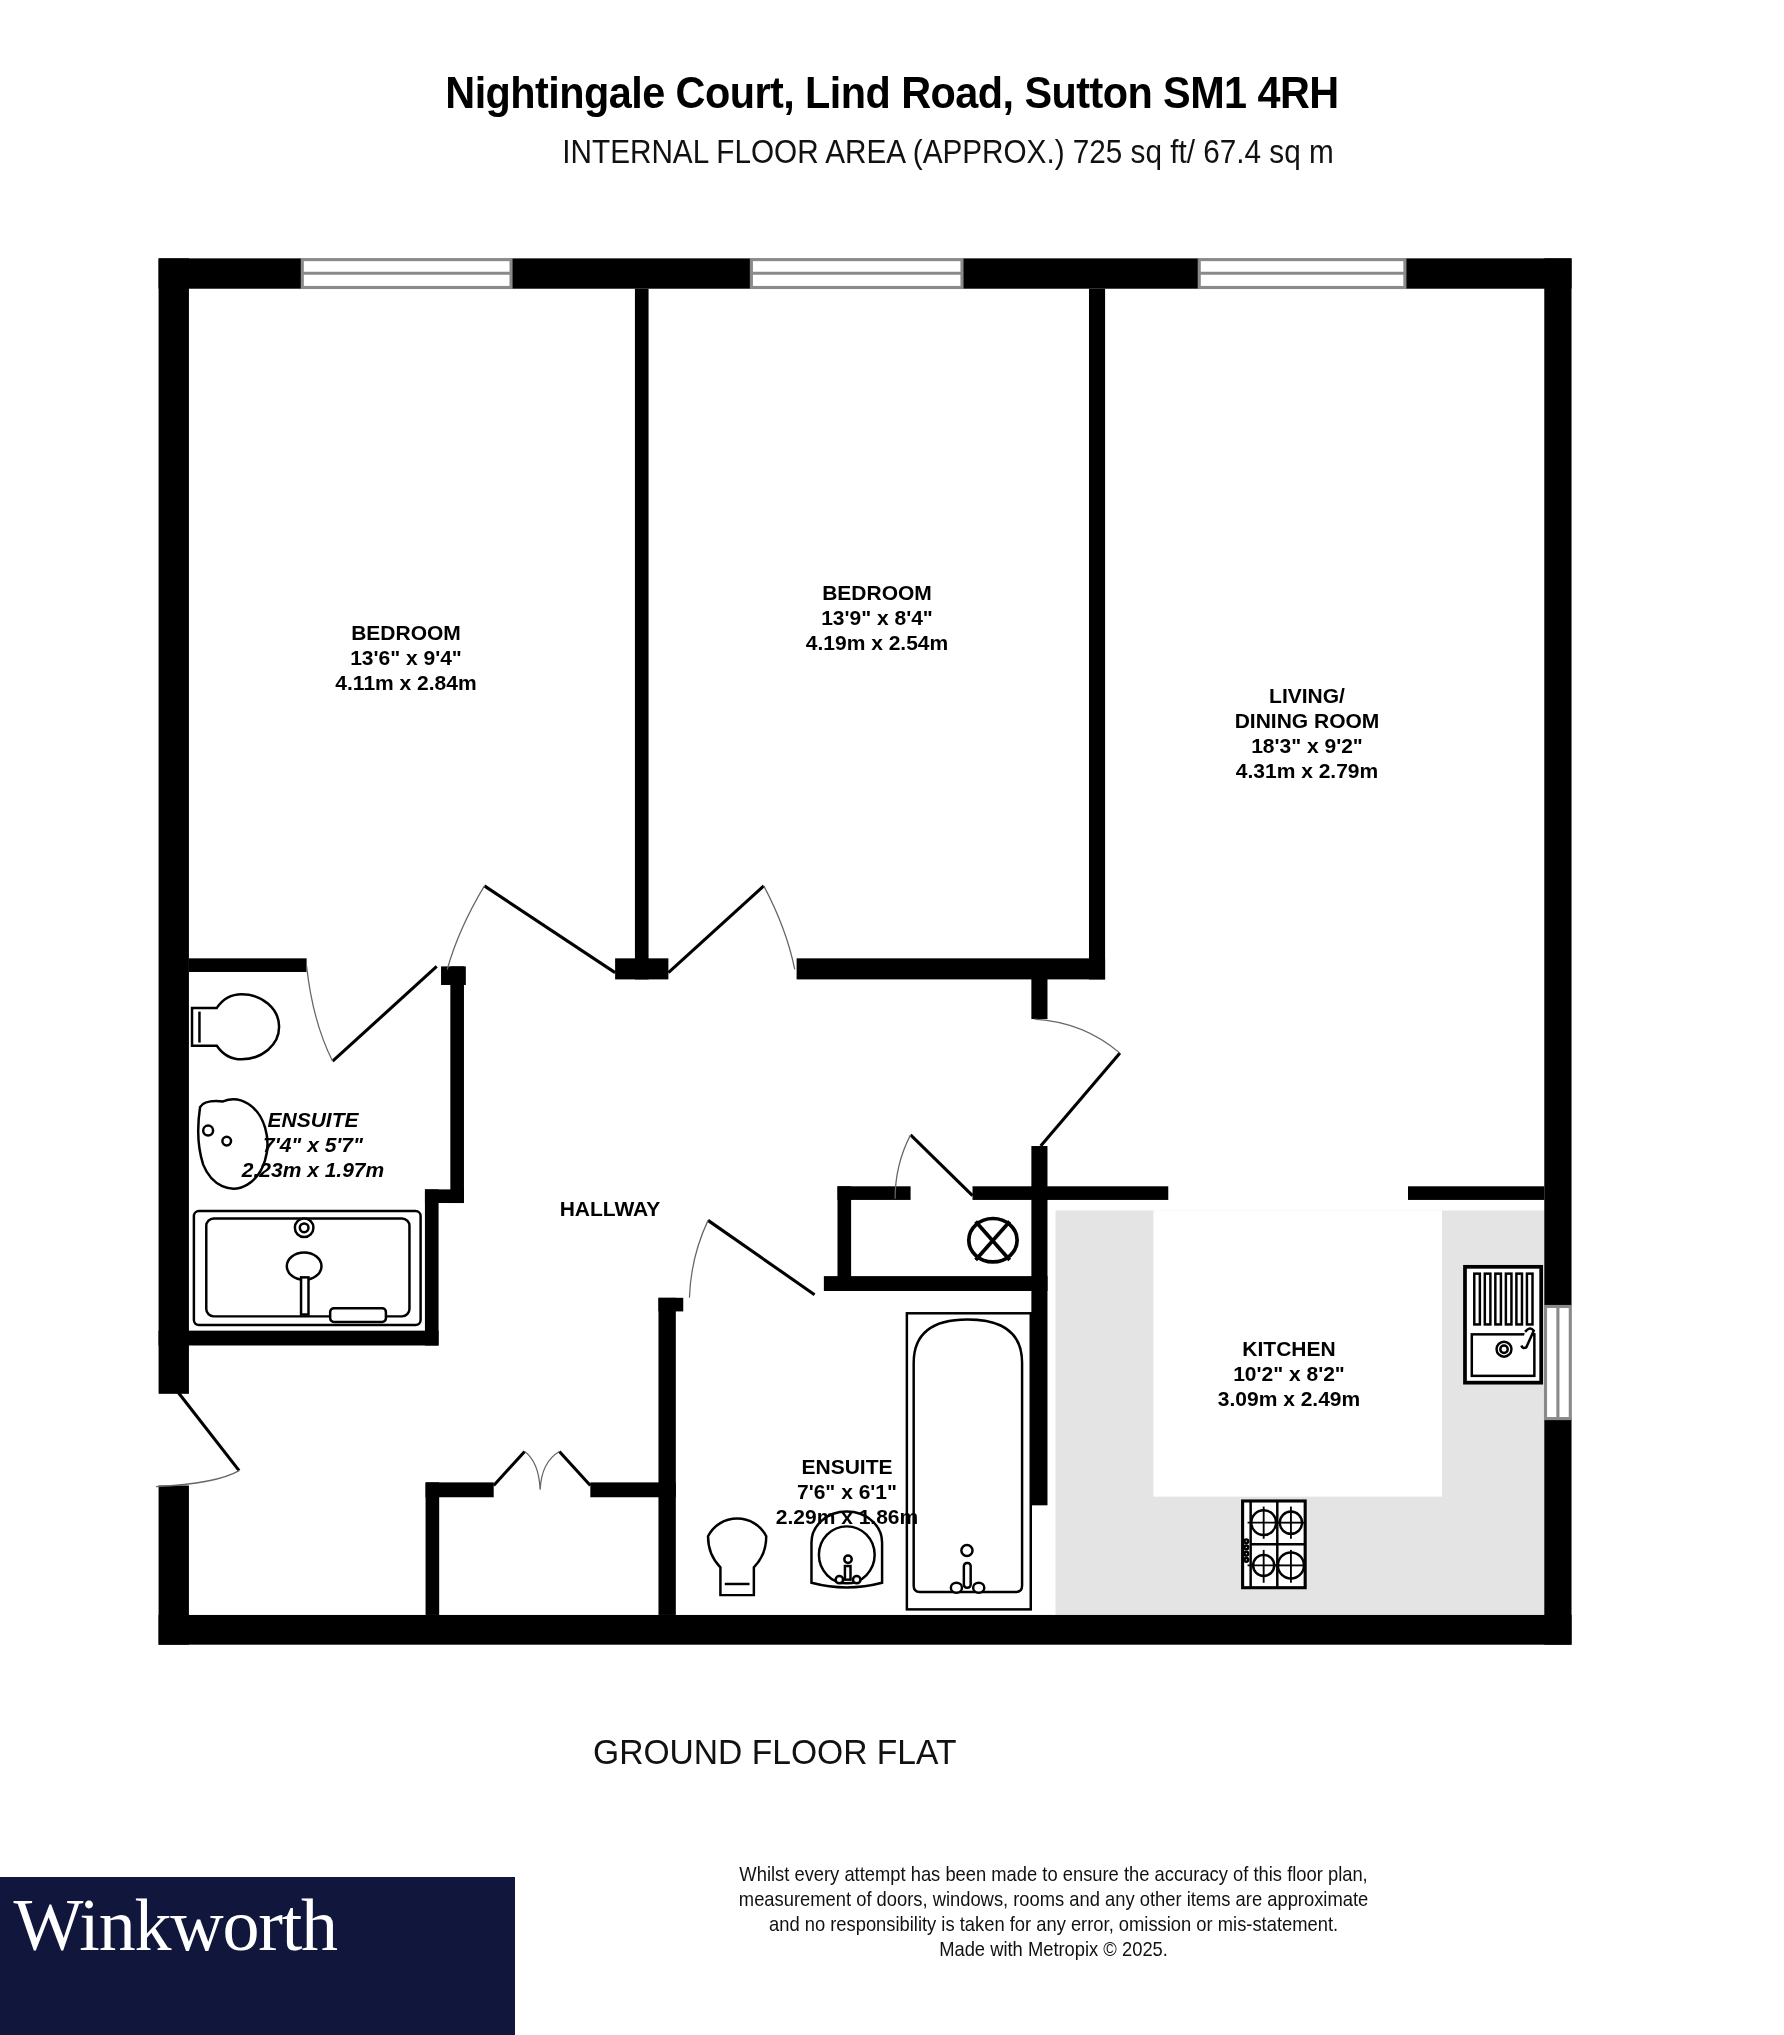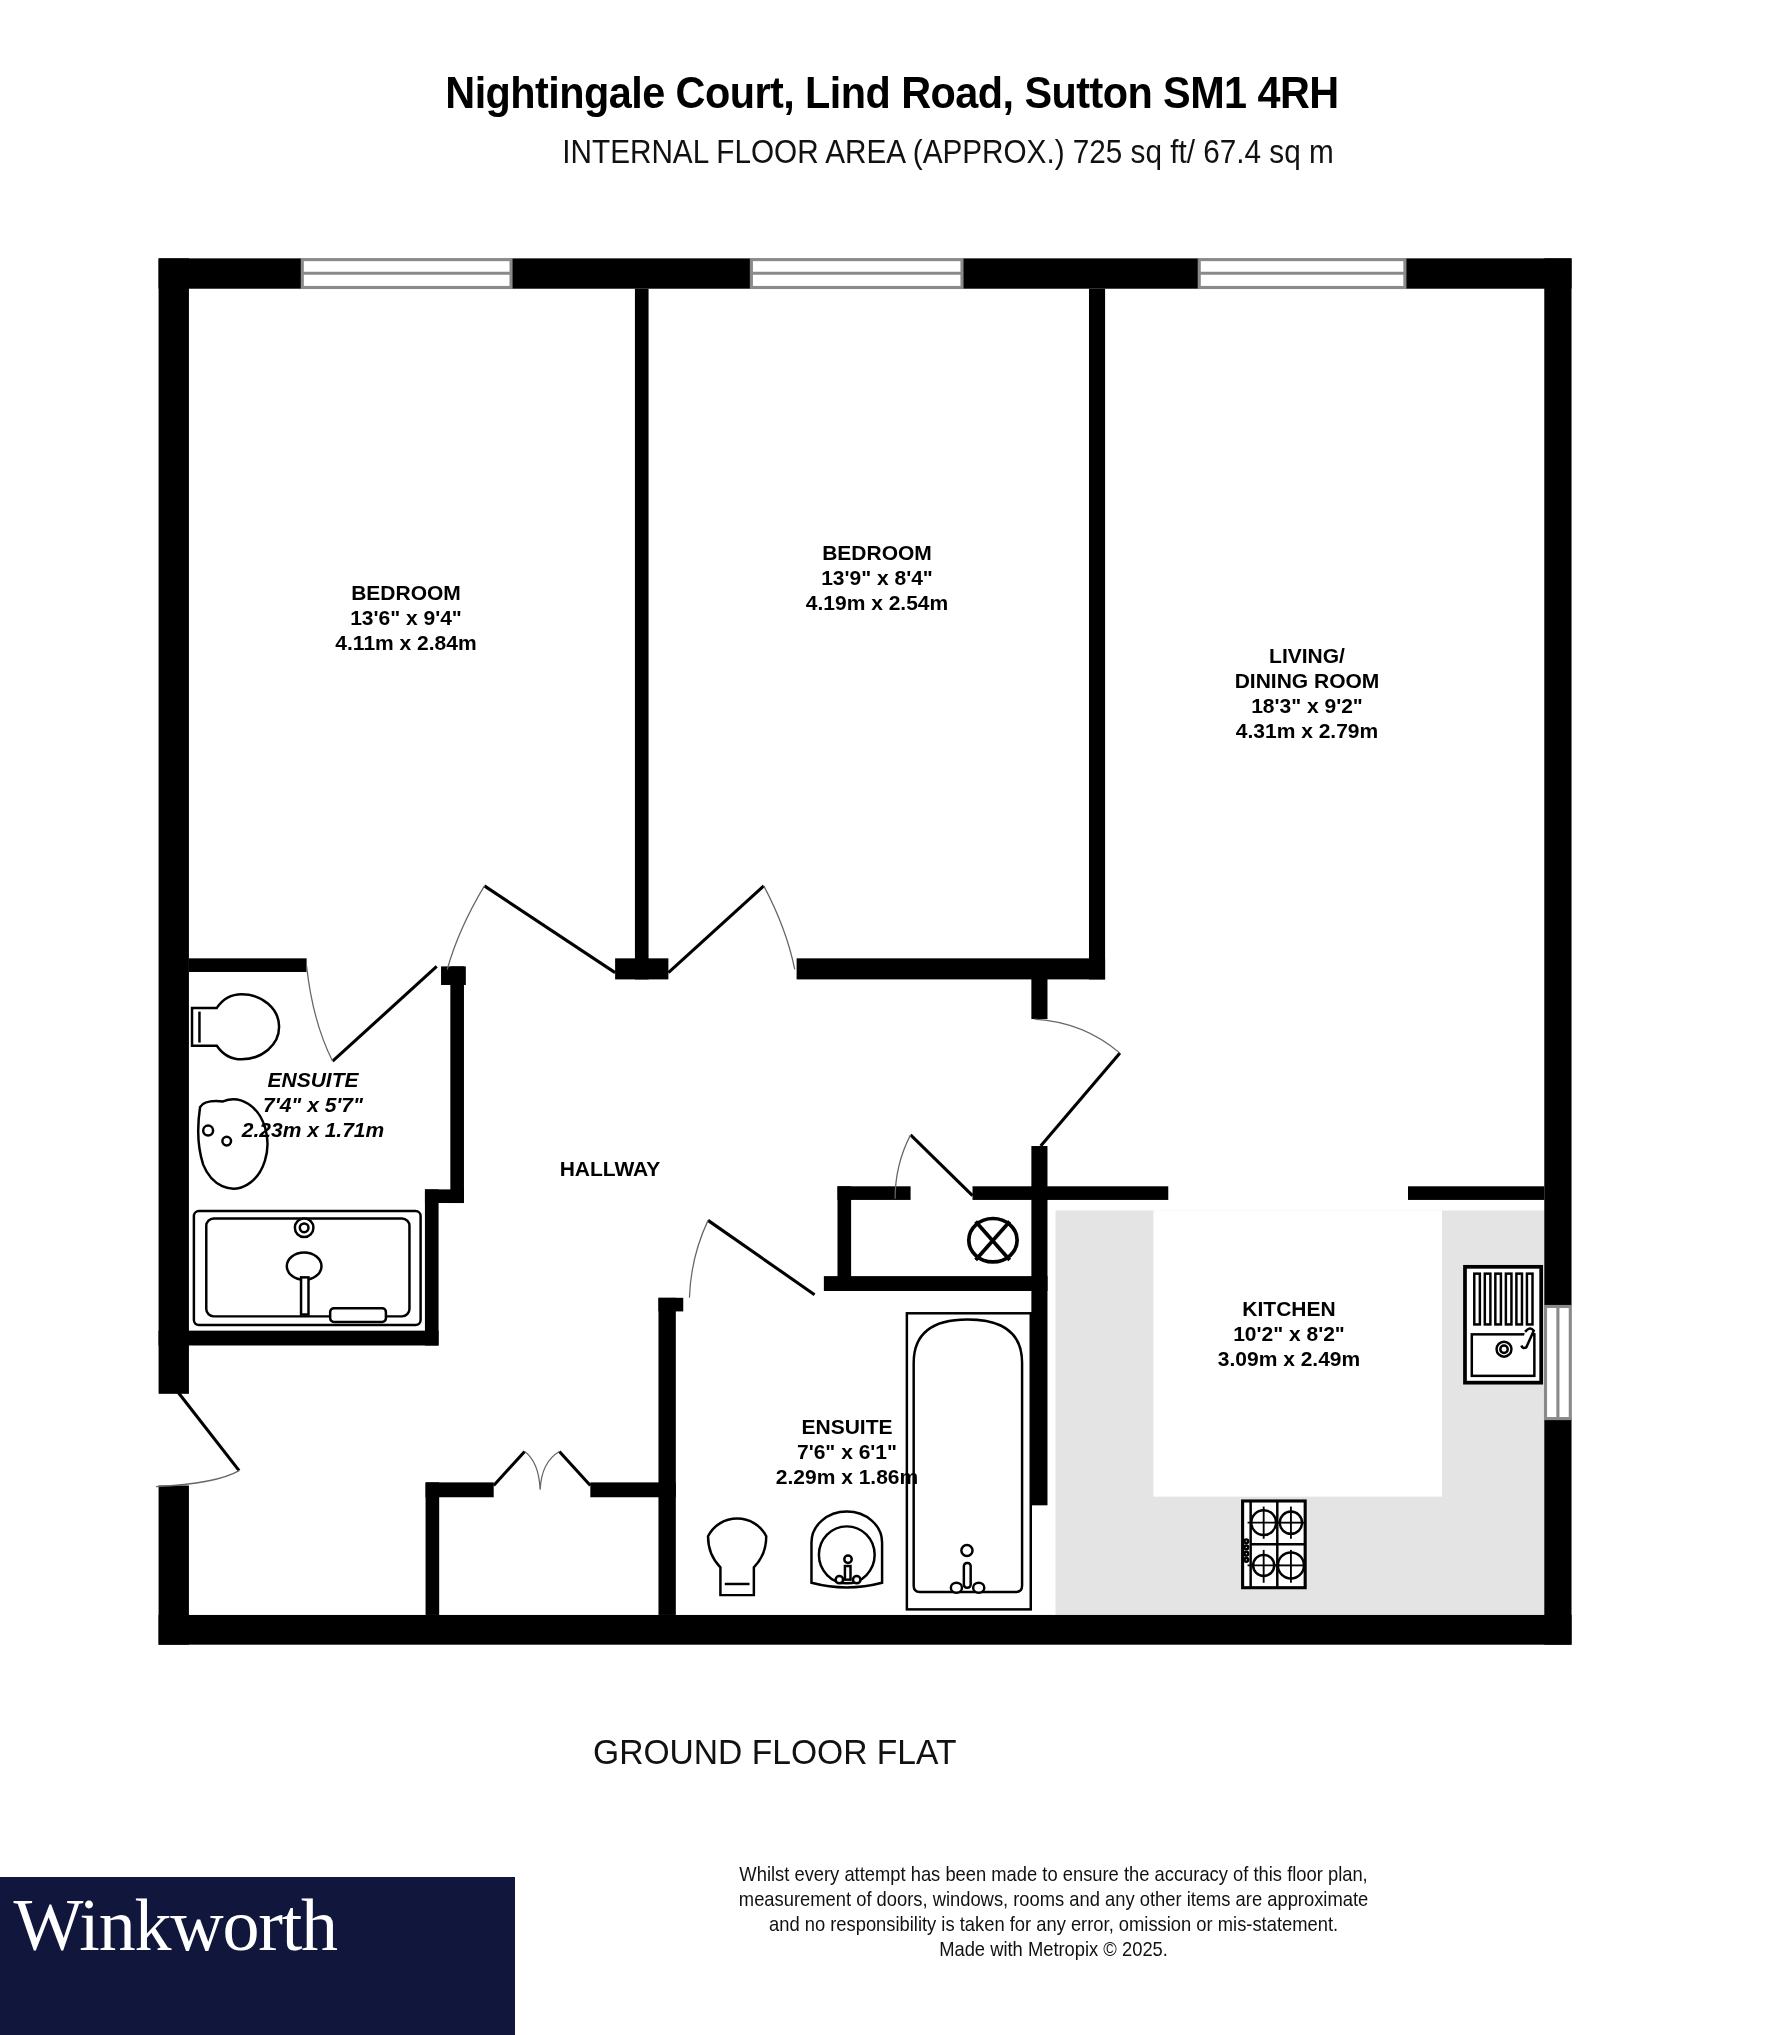--- a/index.html
+++ b/index.html
@@ -2,21 +2,21 @@
 <html style="font-size:10px"><head>
   <meta charset="utf-8">
   <style>
     html, body { margin: 0; padding: 0; background: #ffffff; }
     body { width: 1784px; height: 2035px; position: relative; overflow: hidden; font-family: "Liberation Sans", sans-serif; color: #000; }
     .abs { position: absolute; }
     .title { left: 0; width: 1784px; top: 67px; text-align: center; font-size: 45px; font-weight: bold; letter-spacing: -0.6px; transform: scaleX(0.92); transform-origin: 892px 0; }
     .title span { display: inline-block; }
     .subtitle { left: 56px; width: 1784px; top: 133px; text-align: center; font-size: 33px; color: #111; transform: scaleX(0.9); transform-origin: 892px 0; }
     .plan { left: 0; top: 0; width: 1784px; height: 2035px; }
-    .room-label { position: absolute; text-align: center; font-weight: bold; font-size: 21px; line-height: 25px; white-space: nowrap; transform: translateX(-50%); }
+    .room-label { position: absolute; text-align: center; font-weight: bold; font-size: 21px; line-height: 25px; white-space: nowrap; transform: translateX(-50%); margin-top: 40px; }
     .room-label div { white-space: nowrap; }
     .floor-label { left: 0; width: 1784px; top: 1732px; text-align: center; font-size: 35px; color: #111; transform: scaleX(0.96); transform-origin: 781px 0; padding-right: 235px; box-sizing: border-box; }
     .brand-box { left: 0; top: 1877px; width: 515px; height: 158px; background: #10163c; text-align: center; }
     .brand-name { position: absolute; left: 13.6px; top: 11px; font-family: "Liberation Serif", serif; font-size: 74px; color: #ffffff; letter-spacing: -1.2px; line-height: 74px; }
     .disclaimer { left: 620px; width: 867px; top: 1862px; text-align: center; font-size: 20.4px; line-height: 25px; color: #111; transform: scaleX(0.9); transform-origin: 434px 0; }
   </style>
 </head>
 <body>
 
 <div class="abs title"><span>Nightingale Court, Lind Road, Sutton SM1 4RH</span></div>
@@ -214,21 +214,21 @@
 </div>
 <div class="room-label" style="left:1307px; top:643px;">
   <div>LIVING/</div>
   <div>DINING ROOM</div>
   <div>18'3"  x 9'2"</div>
   <div>4.31m  x 2.79m</div>
 </div>
 <div class="room-label" style="left:313px; top:1067px;font-style:italic;">
   <div>ENSUITE</div>
   <div>7'4"  x 5'7"</div>
-  <div>2.23m  x 1.71m</div>
+  <div>2.23m  x 1.97m</div>
 </div>
 <div class="room-label" style="left:610px; top:1156px;">
   <div>HALLWAY</div>
 </div>
 <div class="room-label" style="left:1289px; top:1296px;">
   <div>KITCHEN</div>
   <div>10'2"  x 8'2"</div>
   <div>3.09m  x 2.49m</div>
 </div>
 <div class="room-label" style="left:847px; top:1414px;">

